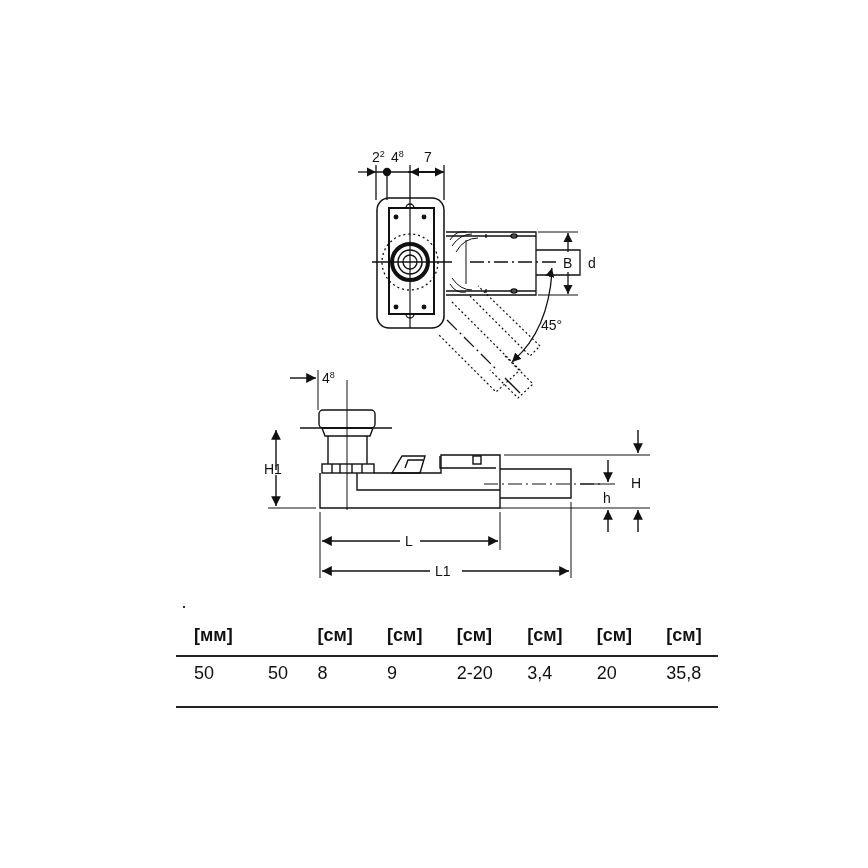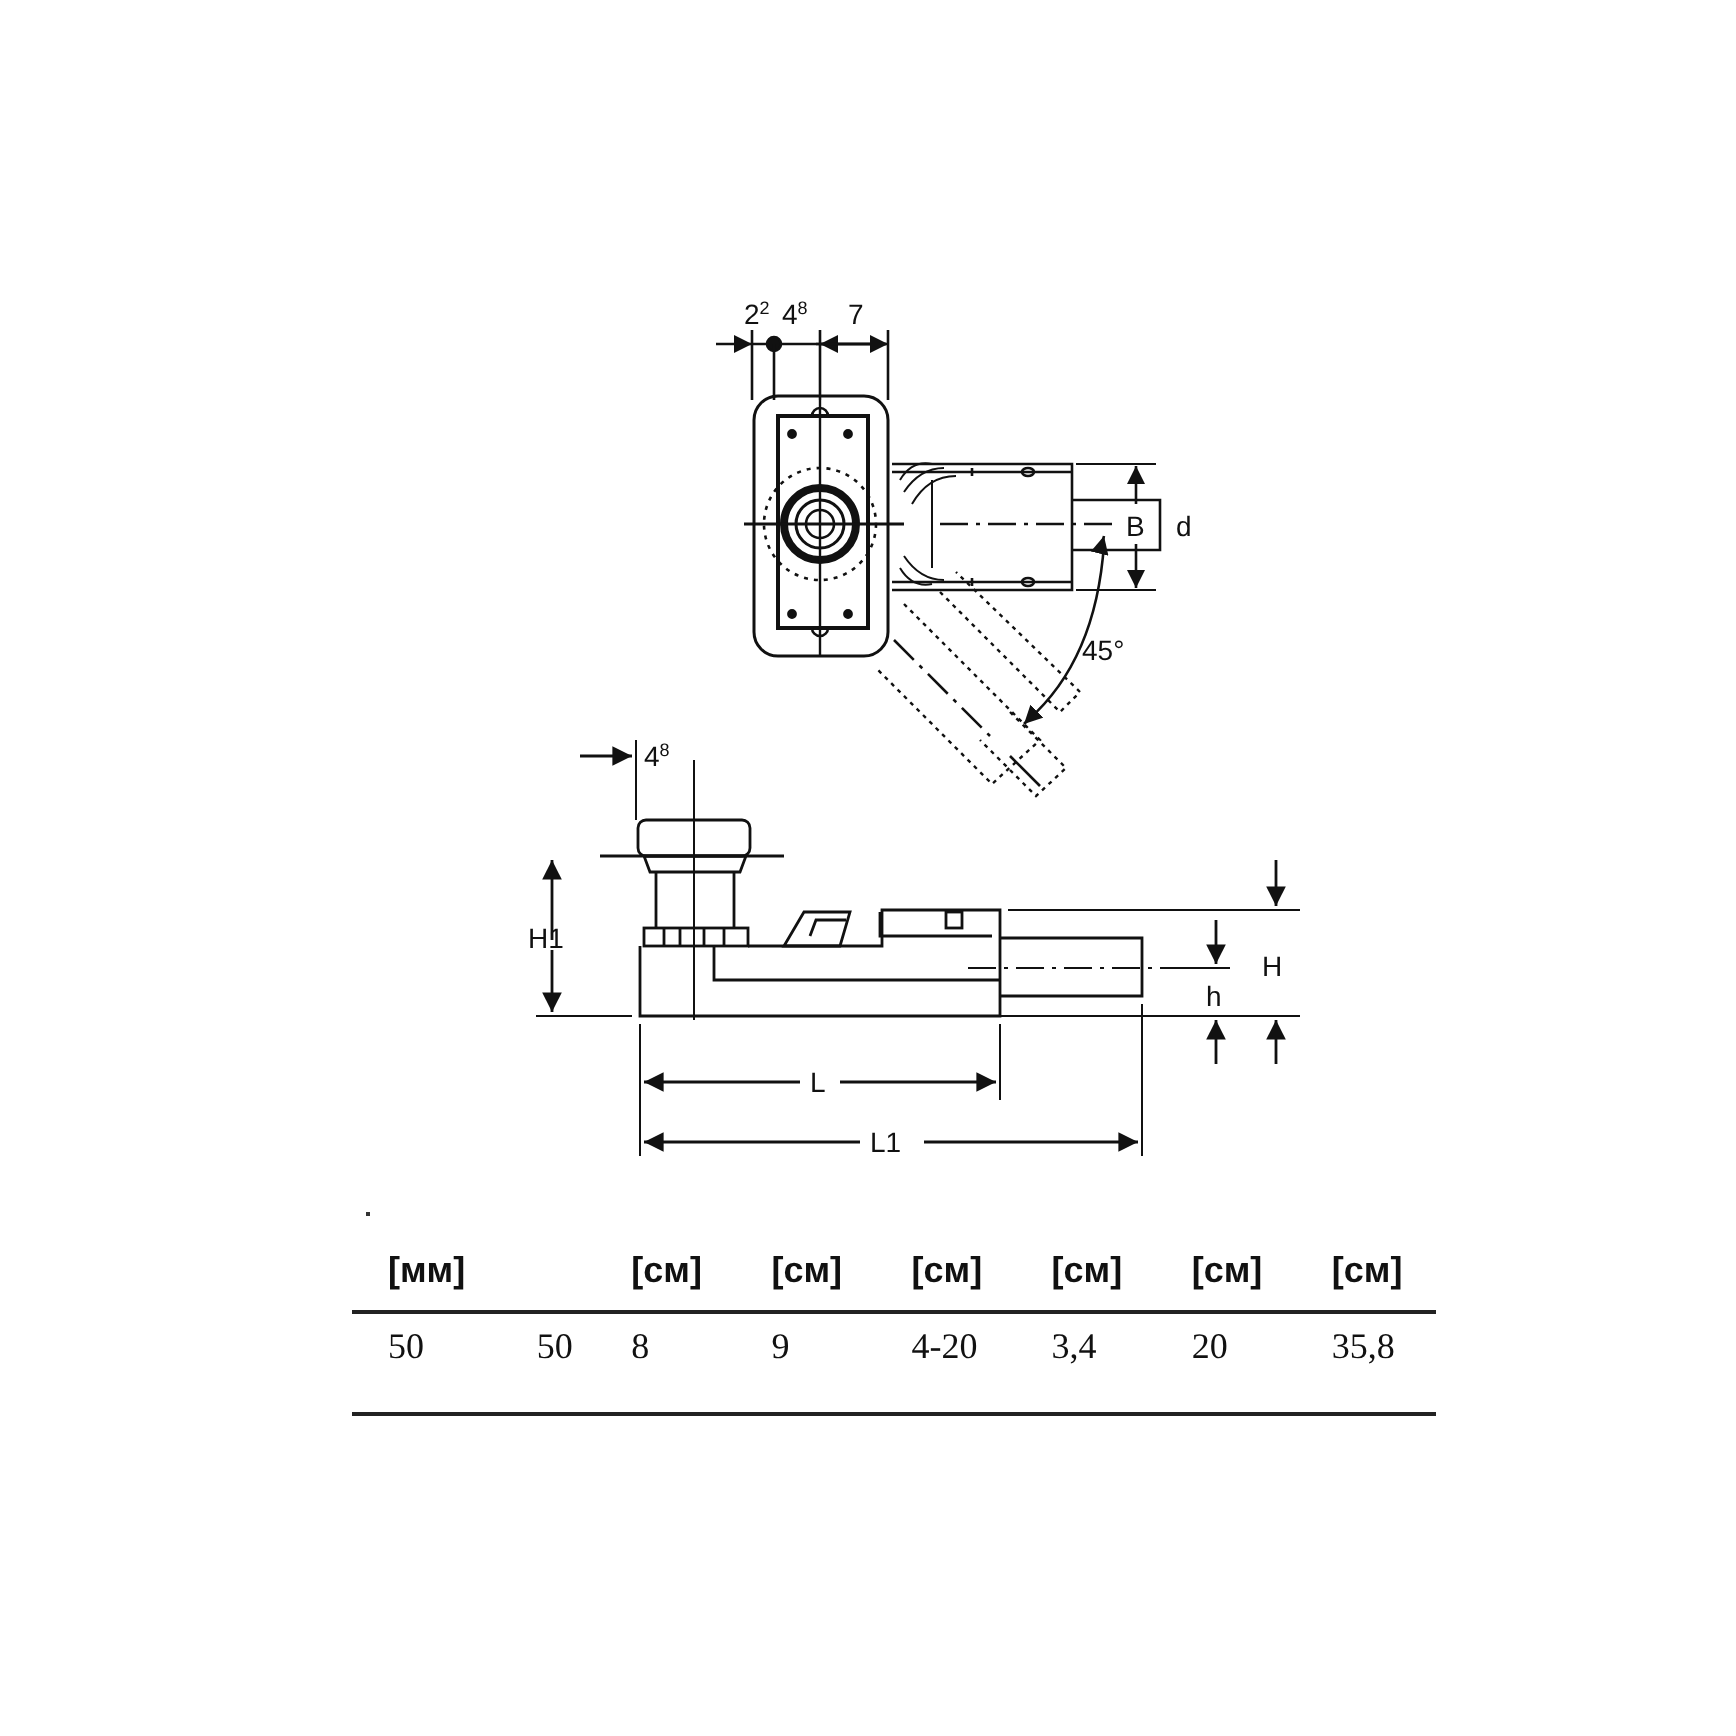--- a/index.html
+++ b/index.html
@@ -6,21 +6,21 @@
     body { width: 868px; height: 868px; position: relative; overflow: hidden;
            font-family: "Liberation Sans", sans-serif; color: #111; }
     #drawing { position: absolute; left: 0; top: 0; width: 868px; height: 600px; }
     .lbl { font-family: "Liberation Sans", sans-serif; font-size: 14px; fill: #111; }
     .sup { font-size: 9px; }
     #spec-table { position: absolute; left: 176px; top: 622px; width: 542px; border-collapse: collapse; }
     #spec-table th { text-align: left; font-weight: bold; font-size: 18px; line-height: 27px;
                      padding: 0 0 0 18px; vertical-align: top; white-space: nowrap; }
     #spec-table th:first-child, #spec-table td:first-child { padding-left: 18px; }
     #spec-table thead tr:last-child th { padding-bottom: 6px; border-bottom: 2px solid #222; }
-    #spec-table td { font-size: 18px; padding: 6px 0 22px 18px; border-bottom: 2px solid #222; white-space: nowrap; font-family: Liberation Serif, serif; }
+    #spec-table td { font-size: 18px; padding: 6px 0 22px 18px; border-bottom: 2px solid #222; white-space: nowrap; }
     .dot { position: absolute; left: 183px; top: 606px; width: 2px; height: 2px; background: #333; }
   </style>
 </head>
 <body>
 
 <svg id="drawing" viewBox="0 0 868 600" xmlns="http://www.w3.org/2000/svg">
   <defs>
     <marker id="ah" viewBox="0 0 10 10" refX="10" refY="5" markerWidth="7" markerHeight="7" orient="auto-start-reverse">
       <path d="M0,0 L10,5 L0,10 z" fill="#111"></path>
     </marker>
@@ -169,19 +169,19 @@
       <th>[см]</th>
       <th>[см]</th>
     </tr>
   </thead>
   <tbody>
     <tr>
       <td>50</td>
       <td>50</td>
       <td>8</td>
       <td>9</td>
-      <td>4-20</td>
+      <td>2-20</td>
       <td>3,4</td>
       <td>20</td>
       <td>35,8</td>
     </tr>
   </tbody>
 </table>
 
 </body></html>

